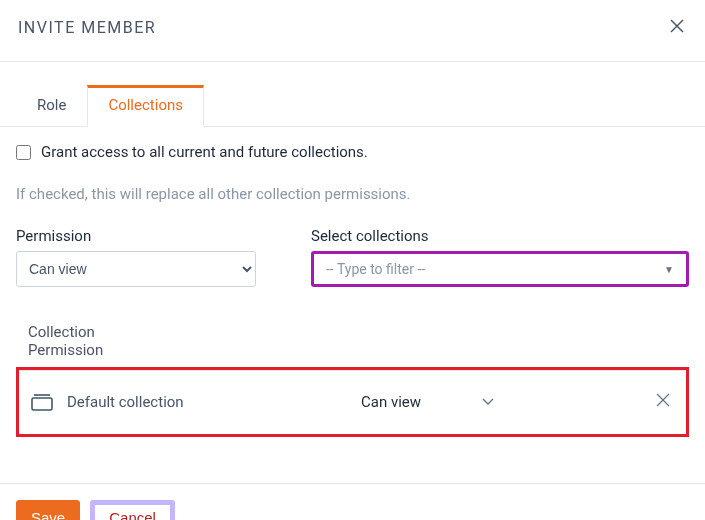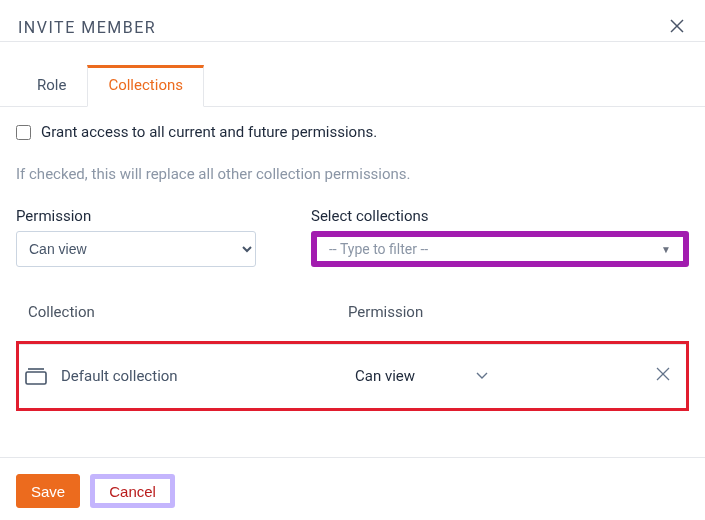--- a/index.html
+++ b/index.html
@@ -8,21 +8,21 @@
       background: #fff;
       width: 705px;
       height: 520px;
       color: #425466;
       font-size: 14px;
     }
     .modal-header {
       display: flex;
       justify-content: space-between;
       align-items: center;
-      padding: 18px 20px 4px 18px;
+      padding: 18px 20px 24px 18px;
       border-bottom: 1px solid #e5e7eb;
     }
     .modal-title {
       font-size: 16px;
       font-weight: 400;
       letter-spacing: 1.5px;
       color: #4a5568;
     }
     .close-btn {
       cursor: pointer;
@@ -97,21 +97,21 @@
       border: 1px solid #cbd5e1;
       border-radius: 3px;
       padding: 0 8px;
       font-size: 14px;
       color: #475569;
       background: #fff;
       cursor: pointer;
     }
     .combo {
       height: 36px;
-      border: 6px solid #a21caf;
+      border: 3px solid #a21caf;
       border-radius: 3px;
       padding: 0 12px;
       display: flex;
       align-items: center;
       justify-content: space-between;
       cursor: text;
       background: #fff;
     }
     .combo .placeholder {
       color: #8b96a6;
@@ -120,28 +120,29 @@
     .combo .caret {
       color: #6b7280;
       font-size: 10px;
     }
     .highlight-box {
       border: 3px solid #e11d2e;
       padding: 0;
     }
     .table-header {
       display: flex;
-      padding: 12px 12px 20px 12px;
+      padding: 12px 12px 8px 12px;
+      flex-direction: column;
     }
     .th-col1 { width: 320px; color: #4b5563; font-size: 15px; }
     .th-col2 { color: #4b5563; font-size: 15px; }
     .table-row {
       display: flex;
       align-items: center;
-      padding: 18px 12px 20px 6px;
+      padding: 18px 12px 20px 12px;
       border-top: 1px solid #e5e7eb;
     }
     .col1 {
       width: 330px;
       display: flex;
       align-items: center;
       gap: 14px;
       color: #475569;
       font-size: 15px;
     }
@@ -206,21 +207,21 @@
 
 <div class="tabs-row">
   <div class="tab">Role</div>
   <div class="tab active">Collections</div>
 </div>
 
 <div class="content">
 
   <div class="checkbox-row">
     <input type="checkbox" style="">
-    <span class="checkbox-label">Grant access to all current and future permissions.</span>
+    <span class="checkbox-label">Grant access to all current and future collections.</span>
   </div>
   <div class="helper-text">If checked, this will replace all other collection permissions.</div>
 
   <div class="form-row">
     <div class="form-group permission-col">
       <div class="field-label">Permission</div>
       <select class="select-native">
         <option>Can view</option>
       </select>
     </div>

